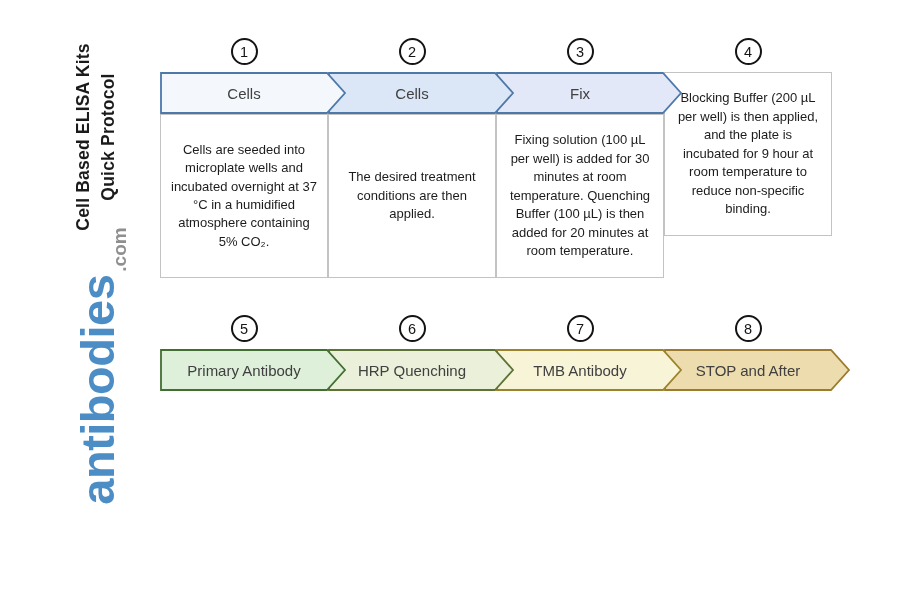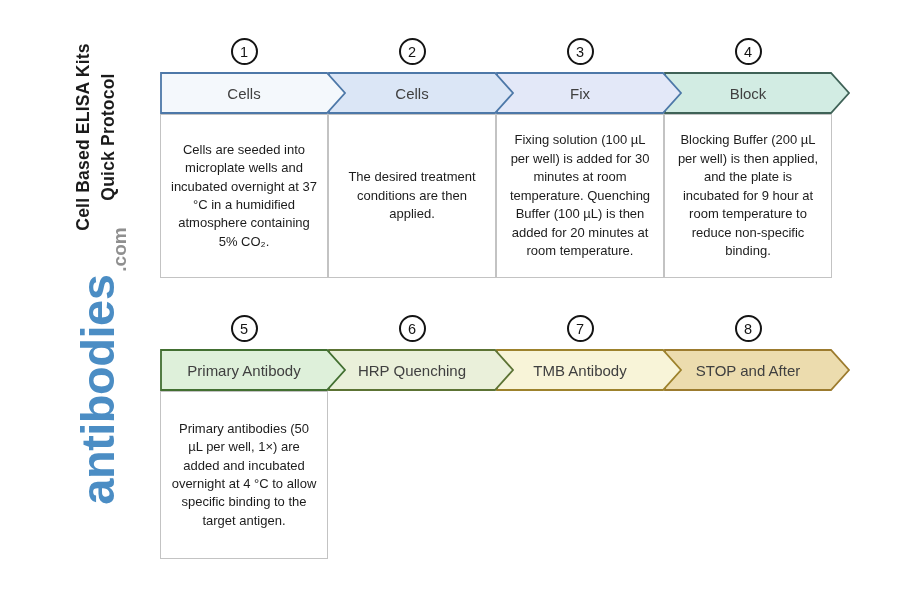--- a/index.html
+++ b/index.html
@@ -138,48 +138,39 @@
       </div>
       <div class="desc-box">
         <p class="desc-text">Fixing solution (100 µL per well) is added for 30 minutes at room temperature. Quenching Buffer (100 µL) is then added for 20 minutes at room temperature.</p>
       </div>
     </div>
 
     <div class="step-col">
       <div class="step-num">
           <span>4</span>
         </div>
-      <div class="arrow">
-        <svg class="arrow-svg" viewBox="0 0 186 42">
-          <path d="M1 1 L167 1 L185 21 L167 41 L1 41 Z" stroke-width="1.8" fill="#d2ece3" stroke="#3f6257"></path>
-        </svg>
-        <span class="arrow-label">Block</span>
-      </div>
       <div class="desc-box">
         <p class="desc-text">Blocking Buffer (200 µL per well) is then applied, and the plate is incubated for 9 hour at room temperature to reduce non-specific binding.</p>
       </div>
     </div>
 
   </div>
 
   <div class="steps row2">
 
     <div class="step-col">
       <div class="step-num">
           <span>5</span>
         </div>
       <div class="arrow">
         <svg class="arrow-svg" viewBox="0 0 186 42">
           <path d="M1 1 L167 1 L185 21 L167 41 L1 41 Z" stroke-width="1.8" fill="#def0da" stroke="#426f31"></path>
         </svg>
         <span class="arrow-label">Primary Antibody</span>
       </div>
-      <div class="desc-box">
-        <p class="desc-text">Primary antibodies (50 µL per well, 1×) are added and incubated overnight at 4 °C to allow specific binding to the target antigen.</p>
-      </div>
     </div>
 
     <div class="step-col">
       <div class="step-num">
           <span>6</span>
         </div>
       <div class="arrow">
         <svg class="arrow-svg" viewBox="0 0 186 42">
           <path d="M1 1 L167 1 L185 21 L167 41 L1 41 Z" stroke-width="1.8" fill="#eaf0da" stroke="#5c7334"></path>
         </svg>

